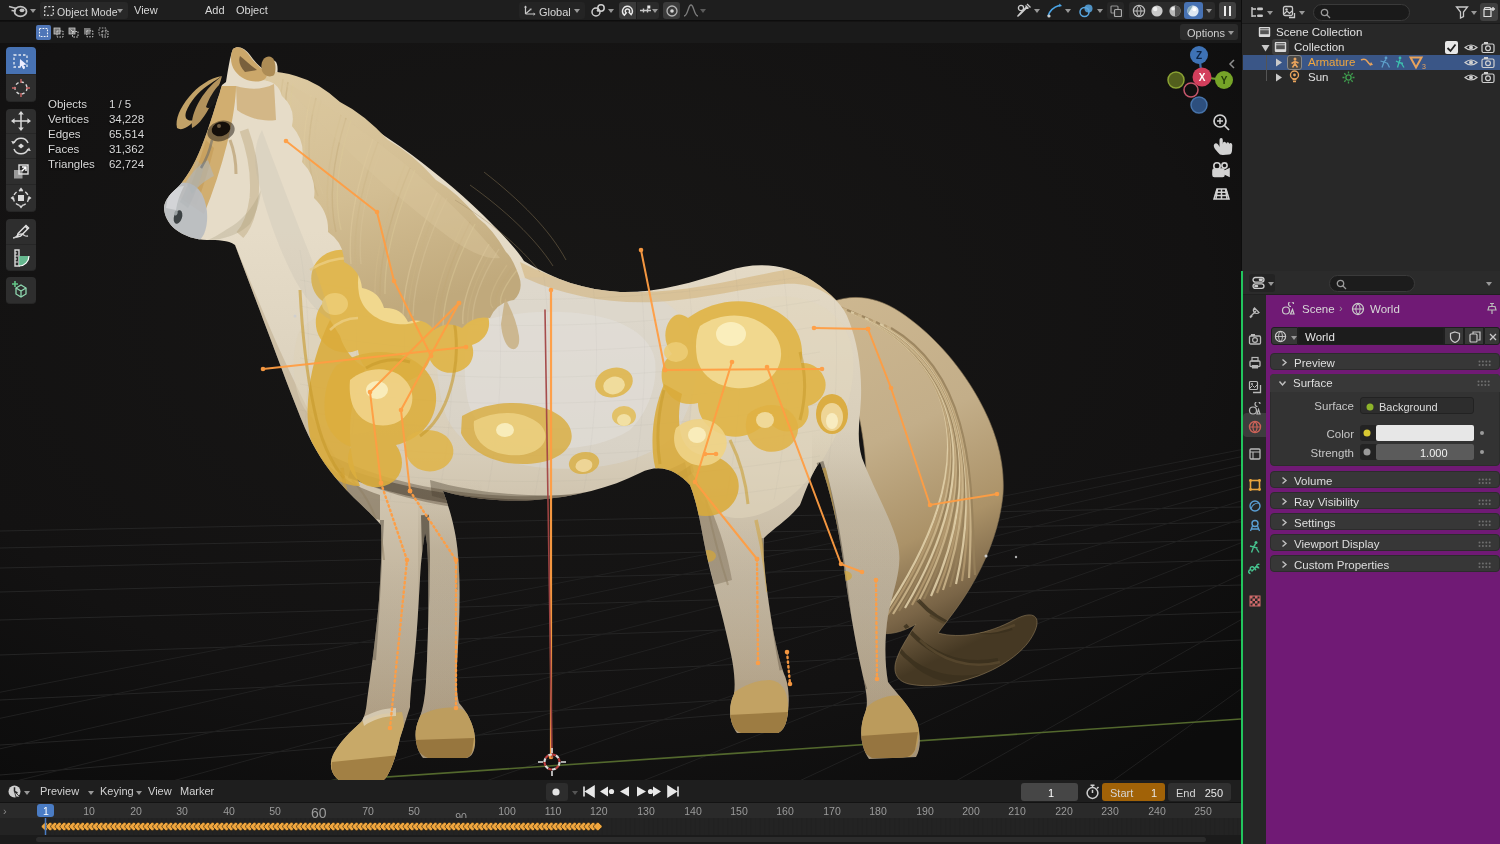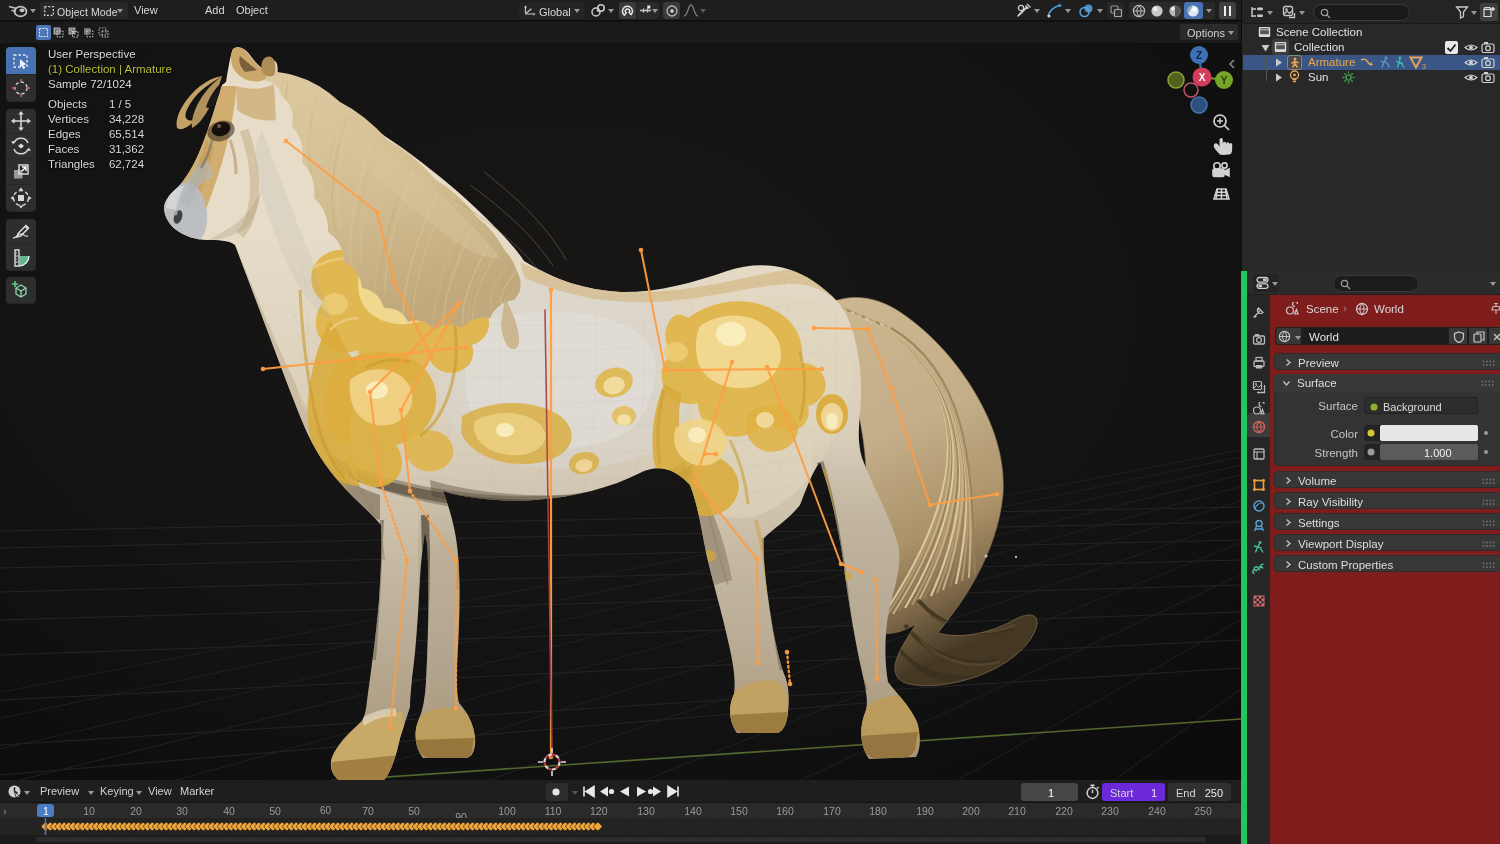--- a/index.html
+++ b/index.html
@@ -581,25 +581,20 @@
       <path d="M5 6 h2 M5 9 h3 M5 12 h2 M5 15 h3" stroke="#d9d9d9" stroke-width="1.1"></path>
       <path d="M9 19 A 10 10 0 0 0 19 9 L9 9 Z" fill="#6fcf9f" opacity="0.85"></path>
       <path d="M9 19 A 10 10 0 0 0 19 9" fill="none" stroke="#fff" stroke-width="1.2"></path>
     </svg>
     <div class="abs" style="left:6px;top:277px;width:30px;height:27px;background:#2e2e2e;border-radius:4px;border-bottom:1px solid #262626"></div>
     <svg class="abs" style="left:10px;top:279px" width="22" height="22" viewBox="0 0 22 22">
       <path d="M6 9 l5-3 5 3 v6 l-5 3 -5-3 Z" fill="none" stroke="#8fd8b0" stroke-width="1.3"></path>
       <path d="M6 9 l5 3 5-3 M11 12 v6" fill="none" stroke="#8fd8b0" stroke-width="1.3"></path>
       <path d="M5 2 v6 M2 5 h6" stroke="#62c586" stroke-width="1.6"></path>
     </svg>
-<div class="abs" style="left:48px;top:49px;text-shadow:0 1px 2px #000">
- <div class="t" style="font-size:11.5px;color:#dcdcdc">User Perspective</div>
- <div class="t" style="font-size:11.5px;color:#b9bd3a;margin-top:3.5px">(1) Collection | Armature</div>
- <div class="t" style="font-size:11.5px;color:#dcdcdc;margin-top:3.5px">Sample 72/1024</div>
-</div>
 <div class="abs" style="left:48px;top:99px;text-shadow:0 1px 2px #000">
  <table style="border-collapse:collapse">
  <tbody>
           <tr>
             <td class="t" style="font-size:11.5px;padding:0 0 3.5px 0">Objects</td>
             <td class="t" style="font-size:11.5px;padding:0 0 3.5px 14px">1 / 5</td>
           </tr>
  <tr>
             <td class="t" style="font-size:11.5px;padding:0 0 3.5px 0">Vertices</td>
             <td class="t" style="font-size:11.5px;padding:0 0 3.5px 14px">34,228</td>
@@ -651,37 +646,37 @@
  </g>
 </svg>
         <div class="abs" style="left:1021px;top:2.5px;width:57px;height:18px;background:#464646;border-radius:3px">
  <span class="t abs" style="right:24px;top:5px;font-size:11px;color:#fff">1</span>
         </div>
 <svg class="abs" style="left:1085px;top:4px" width="15" height="16" viewBox="0 0 15 16">
  <circle cx="7.5" cy="9" r="5.4" fill="none" stroke="#cfcfcf" stroke-width="1.5"></circle>
  <path d="M5.5 1.2 h4 M7.5 1.2 v2.2 M12 4.5 l1.5-1.5" stroke="#cfcfcf" stroke-width="1.5"></path>
  <path d="M7.5 9 V5.8" stroke="#cfcfcf" stroke-width="1.5"></path>
         </svg>
-<div class="abs" style="left:1102px;top:2.5px;width:63px;height:18px;background:#6d28d9;border-radius:3px">
+<div class="abs" style="left:1102px;top:2.5px;width:63px;height:18px;background:#a16207;border-radius:3px">
  <span class="t abs" style="left:8px;top:5px;font-size:11px;color:#d5d5d5">Start</span>
  <span class="t abs" style="right:8px;top:5px;font-size:11px;color:#e8e8e8">1</span>
         </div>
 <div class="abs" style="left:1168px;top:2.5px;width:63px;height:18px;background:#303030;border-radius:3px">
  <span class="t abs" style="left:8px;top:5px;font-size:11px;color:#d5d5d5">End</span>
  <span class="t abs" style="right:8px;top:5px;font-size:11px;color:#e8e8e8">250</span>
         </div>
 </div>
       <div class="abs" style="left:0;top:23px;width:1241px;height:15px;background:#2a2a2a">
         <span class="t abs" style="left:3px;top:3px;color:#888;font-size:11px">›</span>
         <span class="t abs" style="left:79px;top:3px;width:20px;text-align:center;font-size:10.5px;color:#9b9b9b">10</span>
         <span class="t abs" style="left:126px;top:3px;width:20px;text-align:center;font-size:10.5px;color:#9b9b9b">20</span>
         <span class="t abs" style="left:172px;top:3px;width:20px;text-align:center;font-size:10.5px;color:#9b9b9b">30</span>
         <span class="t abs" style="left:219px;top:3px;width:20px;text-align:center;font-size:10.5px;color:#9b9b9b">40</span>
         <span class="t abs" style="left:265px;top:3px;width:20px;text-align:center;font-size:10.5px;color:#9b9b9b">50</span>
-        <span class="t abs" style="left:311px;top:3px;width:20px;text-align:right;font-size:10px;color:#9b9b9b">60</span>
+        <span class="t abs" style="left:311px;top:3px;width:20px;text-align:left;font-size:14px;color:#9b9b9b">60</span>
         <span class="t abs" style="left:358px;top:3px;width:20px;text-align:center;font-size:10.5px;color:#9b9b9b">70</span>
         <span class="t abs" style="left:404px;top:3px;width:20px;text-align:center;font-size:10.5px;color:#9b9b9b">50</span>
         <span class="t abs" style="left:451px;top:9px;width:20px;text-align:center;font-size:10.5px;color:#9b9b9b">90</span>
         <span class="t abs" style="left:497px;top:3px;width:20px;text-align:center;font-size:10.5px;color:#9b9b9b">100</span>
         <span class="t abs" style="left:543px;top:3px;width:20px;text-align:center;font-size:10.5px;color:#9b9b9b">110</span>
         <span class="t abs" style="left:590px;top:3px;width:20px;text-align:left;font-size:10.5px;color:#9b9b9b">120</span>
         <span class="t abs" style="left:636px;top:3px;width:20px;text-align:center;font-size:10.5px;color:#9b9b9b">130</span>
         <span class="t abs" style="left:683px;top:3px;width:20px;text-align:center;font-size:10.5px;color:#9b9b9b">140</span>
         <span class="t abs" style="left:729px;top:3px;width:20px;text-align:center;font-size:10.5px;color:#9b9b9b">150</span>
         <span class="t abs" style="left:775px;top:3px;width:20px;text-align:center;font-size:10.5px;color:#9b9b9b">160</span>
@@ -1202,21 +1197,21 @@
 <svg class="abs" style="left:222px;top:71px" width="14" height="13" viewBox="0 0 14 13">
         <path d="M1 6.5 Q7 1.5 13 6.5 Q7 11.5 1 6.5 Z" fill="none" stroke="#d0d0d0" stroke-width="1.2"></path>
         <circle cx="7" cy="6.5" r="2" fill="#d0d0d0"></circle>
       </svg>
       <svg class="abs" style="left:239px;top:71px" width="14" height="13" viewBox="0 0 14 13">
         <rect x="1" y="3" width="12" height="8.5" rx="1.5" fill="none" stroke="#d0d0d0" stroke-width="1.2"></rect>
         <circle cx="7" cy="7.2" r="2.4" fill="none" stroke="#d0d0d0" stroke-width="1.2"></circle>
         <rect x="3" y="1" width="4" height="2" fill="#d0d0d0"></rect>
       </svg>
     </div>
-    <div class="abs" style="left:1241px;top:271px;width:259px;height:573px;background:#7f1d1d;border-left:6px solid #22c55e">
+    <div class="abs" style="left:1241px;top:271px;width:259px;height:573px;background:#701a75;border-left:2px solid #22c55e">
       <div class="abs" style="left:0;top:0;width:259px;height:24px;background:#2b2b2b;border-bottom:1px solid #202020">
 <div class="abs btn" style="left:6px;top:3px;width:26px;height:18px;background:#232323">
  <svg class="abs" style="left:3px;top:2px" width="14" height="14" viewBox="0 0 14 14">
   <rect x="1" y="1.5" width="11" height="4.6" rx="2.3" fill="none" stroke="#ccc" stroke-width="1.3"></rect>
   <rect x="1" y="7.8" width="11" height="4.6" rx="2.3" fill="none" stroke="#ccc" stroke-width="1.3"></rect>
   <rect x="6.8" y="2.6" width="4" height="2.4" rx="1" fill="#ccc"></rect>
             <rect x="2.2" y="8.9" width="4" height="2.4" rx="1" fill="#ccc"></rect>
  </svg>
           <span class="caret abs" style="right:1px;top:8px"></span>
 </div>

